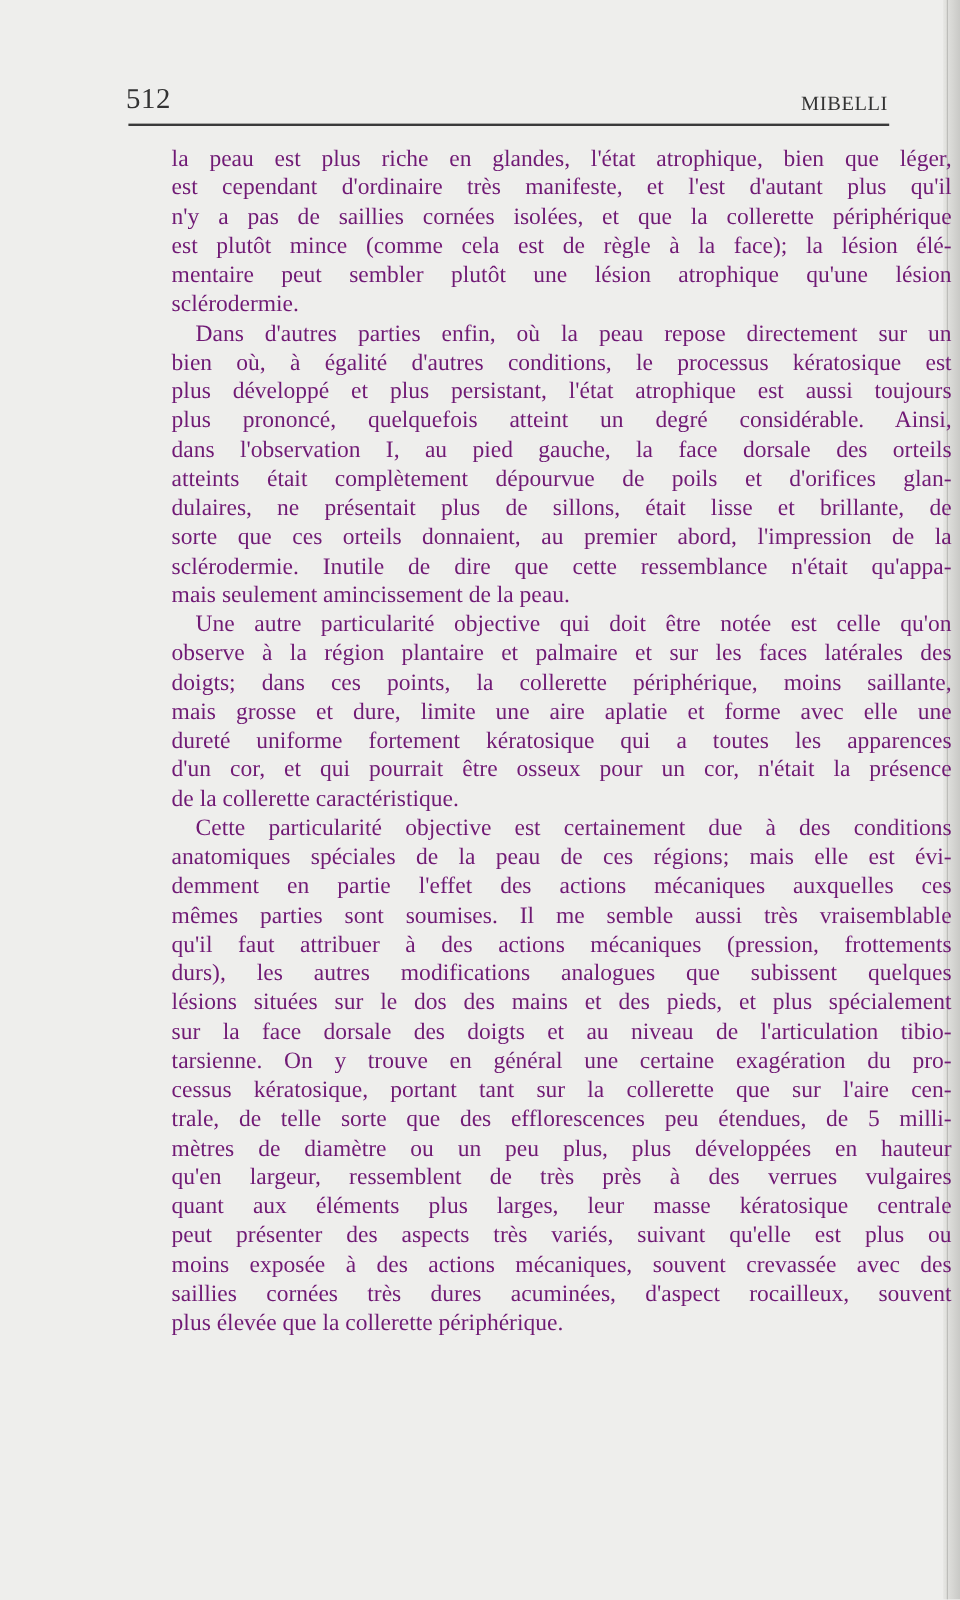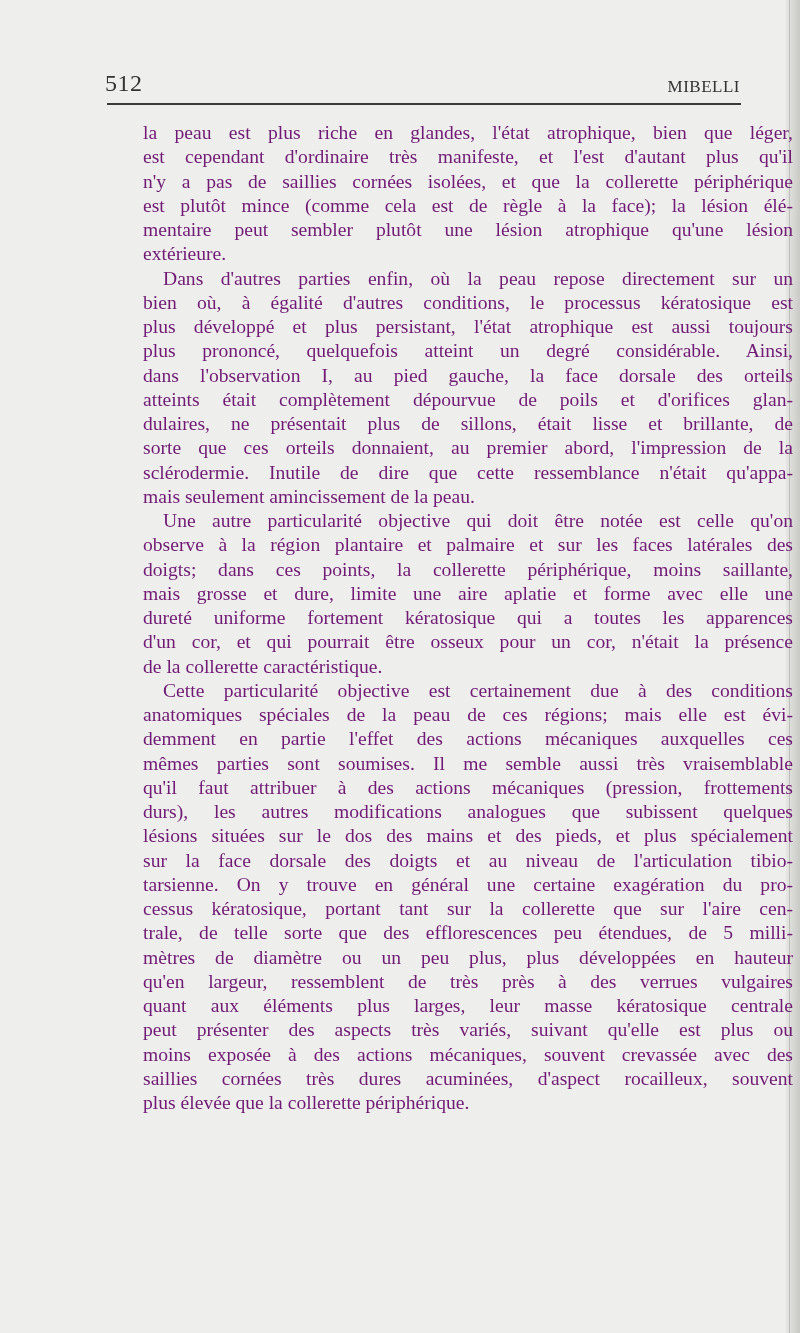--- a/index.html
+++ b/index.html
@@ -106,21 +106,21 @@
 
 <div class="rule"></div>
 
 <div class="body-text" id="body-text">
     <div class="para">
       <span class="line">la peau est plus riche en glandes, l'état atrophique, bien que léger,</span>
       <span class="line">est cependant d'ordinaire très manifeste, et l'est d'autant plus qu'il</span>
       <span class="line">n'y a pas de saillies cornées isolées, et que la collerette périphérique</span>
       <span class="line">est plutôt mince (comme cela est de règle à la face); la lésion élé-</span>
       <span class="line">mentaire peut sembler plutôt une lésion atrophique qu'une lésion</span>
-      <span class="line last">extérieure.</span>
+      <span class="line last">sclérodermie.</span>
     </div>
     <div class="para">
       <span class="line first-indent">Dans d'autres parties enfin, où la peau repose directement sur un</span>
       <span class="line">bien où, à égalité d'autres conditions, le processus kératosique est</span>
       <span class="line">plus développé et plus persistant, l'état atrophique est aussi toujours</span>
       <span class="line">plus prononcé, quelquefois atteint un degré considérable. Ainsi,</span>
       <span class="line">dans l'observation I, au pied gauche, la face dorsale des orteils</span>
       <span class="line">atteints était complètement dépourvue de poils et d'orifices glan-</span>
       <span class="line">dulaires, ne présentait plus de sillons, était lisse et brillante, de</span>
       <span class="line">sorte que ces orteils donnaient, au premier abord, l'impression de la</span>

